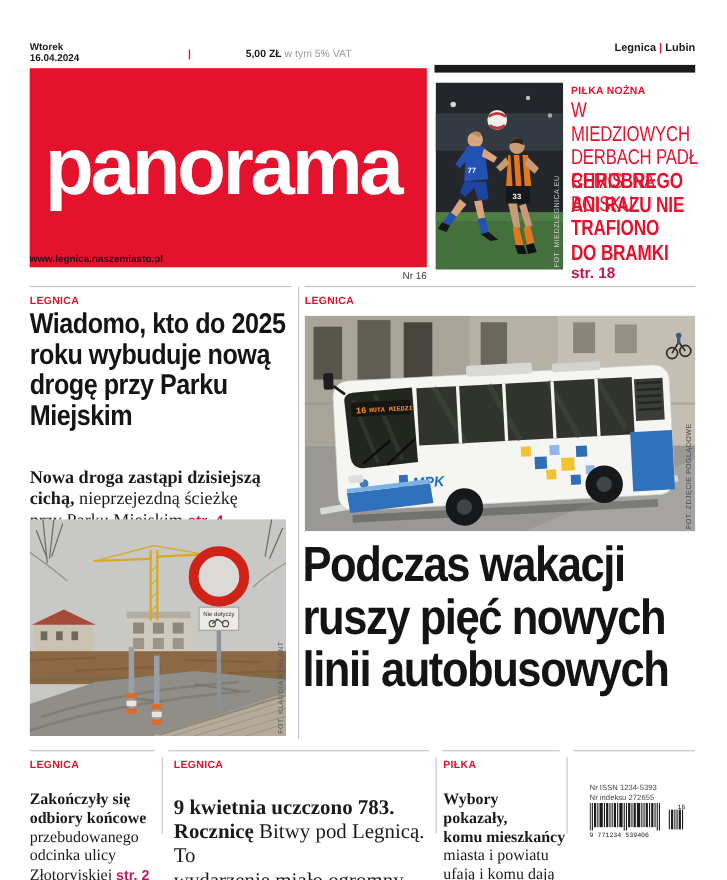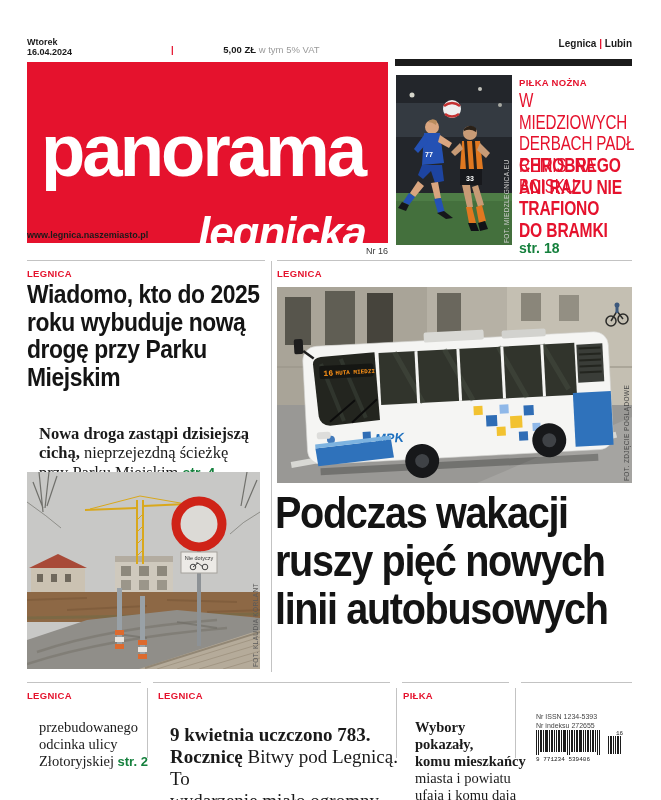--- a/index.html
+++ b/index.html
@@ -2,23 +2,23 @@
 <html><head>
 <meta charset="utf-8">
 <style>
   html,body{margin:0;padding:0;background:#e9e9e9;}
   #page{position:relative;width:661px;height:800px;background:#ffffff;margin:0 auto;
         font-family:"Liberation Sans","DejaVu Sans",sans-serif;overflow:hidden;}
   .abs{position:absolute;}
   .red{color:#e5122d;}
   .kicker{font-size:9.5px;font-weight:bold;color:#e5122d;letter-spacing:.3px;}
   .hl{font-weight:bold;color:#141414;white-space:pre-line;transform-origin:left top;}
-  .serif{font-family:"Liberation Serif","DejaVu Serif",serif;color:#1a1a1a;white-space:pre-line;margin-left:12px;}
+  .serif{font-family:"Liberation Serif","DejaVu Serif",serif;color:#1a1a1a;white-space:pre-line;}
   .serif b{font-weight:bold;}
-  .pgref{font-family:"Liberation Sans","DejaVu Sans",sans-serif;font-weight:bold;color:#15803d;}
+  .pgref{font-family:"Liberation Sans","DejaVu Sans",sans-serif;font-weight:bold;color:#be185d;}
   .hline{position:absolute;height:1px;background:#c3c3c3;}
   .vline{position:absolute;width:1px;background:#c3c3c3;}
   .vcap{position:absolute;writing-mode:vertical-rl;transform:rotate(180deg);
         font-size:6.5px;color:#5a5a5a;letter-spacing:.4px;}
   .mast{background:#e5122d;text-decoration:underline;}
   .mast-main{color:#fff;font-weight:bold;font-size:74px;line-height:1;letter-spacing:-3px;
              transform:scaleX(.98);transform-origin:left top;}
   .mast-sub{color:#fff;font-weight:bold;font-style:italic;font-size:44px;letter-spacing:-1px;}
   .fb-reg{font-size:19.5px;line-height:21.5px;color:#e5122d;white-space:pre-line;
           transform:scaleX(.78);transform-origin:left top;font-weight:500;letter-spacing:-.2px;}
@@ -45,21 +45,20 @@
   </div>
 
   <div class="abs" style="right:29px;top:38px;font-size:10px;font-weight:bold;color:#1a1a1a;">
     <span>Legnica</span>
     <span class="red">|</span>
     <span>Lubin</span>
   </div>
 
   <div class="abs mast" style="left:27px;top:62px;width:361px;height:181px;">
     <div class="abs mast-main" style="left:14px;top:52px;">panorama</div>
-    <div class="abs mast-sub" style="right:22px;top:146px;">legnicka</div>
   </div>
 
   <div class="abs" style="left:27px;top:230px;font-size:9px;font-weight:bold;color:#1a1a1a;">www.legnica.naszemiasto.pl</div>
   <div class="abs" style="left:330px;top:246px;width:58px;text-align:right;font-size:9px;color:#3a3a3a;">Nr 16</div>
 
   <div class="abs" style="left:395px;top:59px;width:237px;height:7px;background:#1b1b1b;"></div>
 
   <svg class="abs" style="left:396px;top:75px;" width="116" height="170" viewBox="0 0 116 170">
     <rect x="0" y="0" width="116" height="170" fill="#23262b"></rect>
     <rect x="0" y="28" width="116" height="34" fill="#343a41"></rect>
@@ -281,21 +280,23 @@
   <div class="hline" style="left:27px;top:682px;width:114px;"></div>
   <div class="hline" style="left:153px;top:682px;width:237px;"></div>
   <div class="hline" style="left:402px;top:682px;width:107px;"></div>
   <div class="hline" style="left:521px;top:682px;width:111px;"></div>
   <div class="vline" style="left:147px;top:688px;height:70px;"></div>
   <div class="vline" style="left:396px;top:688px;height:70px;"></div>
   <div class="vline" style="left:515px;top:688px;height:70px;"></div>
 
   <div class="abs kicker" style="left:27px;top:690px;">LEGNICA</div>
   <div class="abs serif brief" style="left:27px;top:702px;width:118px;">
-    <span>przebudowanego
+    <b>Zakończyły się
+odbiory końcowe
+</b><span>przebudowanego
 odcinka ulicy
 Złotoryjskiej </span><span class="pgref" style="font-size:13px;">str. 2</span>
   </div>
 
   <div class="abs kicker" style="left:158px;top:690px;">LEGNICA</div>
   <div class="abs serif brief-big" style="left:158px;top:702px;width:238px;">
     <b>9 kwietnia uczczono 783.
 Rocznicę</b><span> Bitwy pod Legnicą. To
 wydarzenie miało ogromny wpływ
 na średniowieczną Europę </span>

